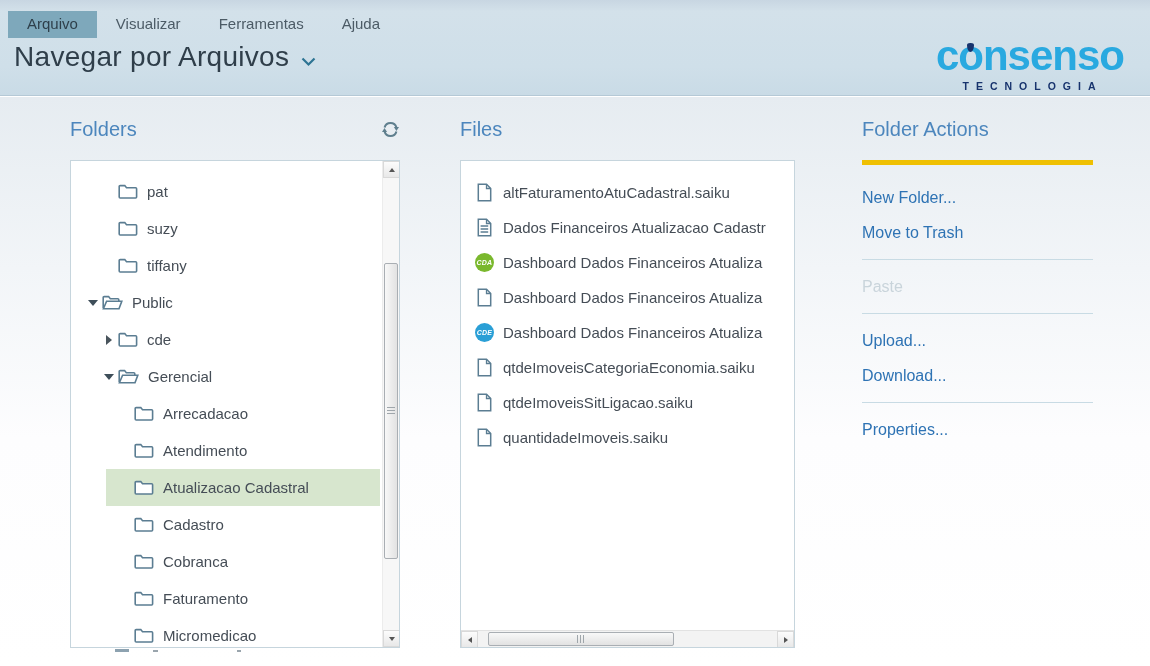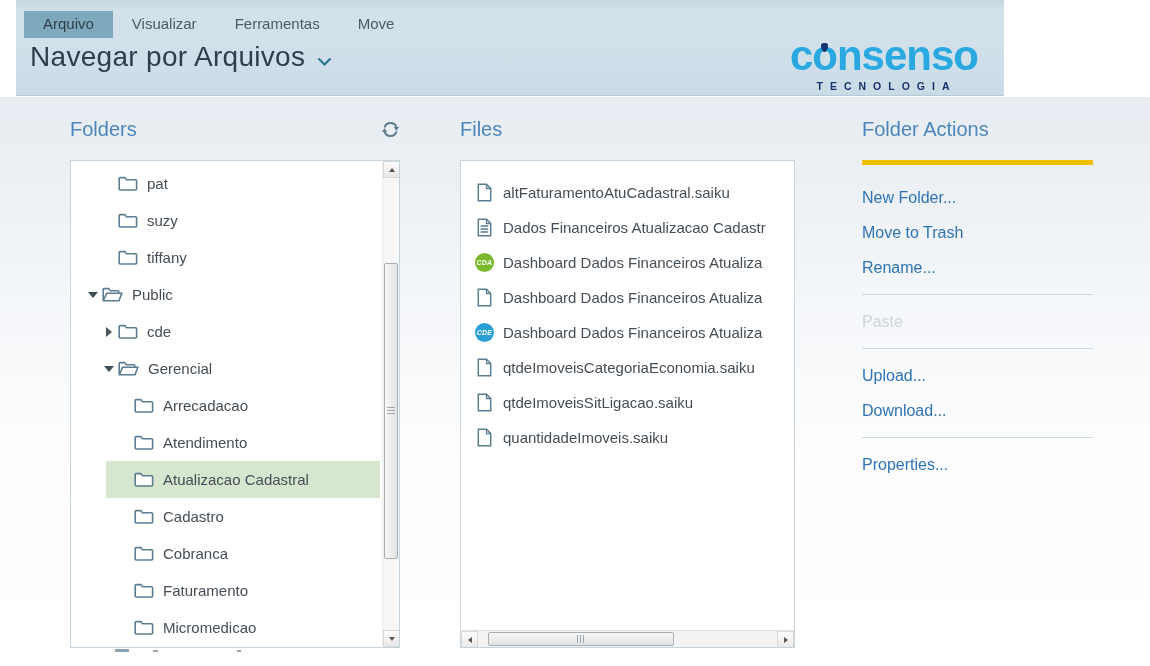--- a/index.html
+++ b/index.html
@@ -4,21 +4,21 @@
 <style>
   * { box-sizing: border-box; }
   html,body { margin:0; padding:0; }
   body {
     width:1150px; height:666px; overflow:hidden; position:relative;
     font-family:"Liberation Sans", sans-serif; background:#ffffff;
   }
 
   
   .header {
-    position:absolute; top:0; left:16px; width:988px; height:96px;
+    position:absolute; top:0; left:0; width:1150px; height:96px;
     background:linear-gradient(180deg,#c8d6e2 0%,#d3e1ea 12%,#cfdfe9 70%,#c9dbe6 100%);
     border-bottom:1px solid #b5c9d6;
   }
   .menubar { display:flex; padding:11px 0 0 8px; }
   .menu-item {
     padding:4px 19px 6px; font-size:15px; color:#4c5b66; cursor:pointer; white-space:nowrap;
   }
   .menu-item.active { background:#7ea8bb; color:#2e3f4a; }
   .title-row { display:flex; align-items:center; margin:3px 0 0 14px; }
   .page-title { font-size:28px; color:#2f3e4a; letter-spacing:0.3px; }
@@ -51,21 +51,21 @@
 
   .panel-title-row { display:flex; align-items:center; justify-content:space-between; margin-top:20px; height:24px; }
   .panel-title { font-size:20px; color:#4c86bd; font-weight:400; }
   .refresh-btn { cursor:pointer; display:flex; align-items:center; }
 
   .box { background:#fff; border:1px solid #c6d5dd; }
   .tree-box  { position:relative; margin-top:19px; height:488px; overflow:hidden; }
   .files-box { position:relative; margin-top:19px; height:488px; overflow:hidden; }
 
   
-  .tree-rows { padding-top:4px; }
+  .tree-rows { padding-top:12px; }
   .tree-row { height:37px; display:flex; align-items:center; font-size:15px; color:#454d56; cursor:pointer; white-space:nowrap; }
   .tree-row.selected { background:#d7e6ce; }
   .arrow-slot { width:14px; display:flex; justify-content:center; flex:none; }
   .tri-down { width:0; height:0; border-left:5px solid transparent; border-right:5px solid transparent; border-top:6px solid #3e4e59; }
   .tri-right { width:0; height:0; border-top:5px solid transparent; border-bottom:5px solid transparent; border-left:6px solid #49545c; }
   .tree-ico { margin:0 9px 0 2px; display:flex; flex:none; }
 
   
   .file-rows { padding-top:14px; }
   .file-row { height:35px; display:flex; align-items:center; padding-left:13px; font-size:15px; color:#454d56; cursor:pointer; white-space:nowrap; overflow:hidden; }
@@ -109,21 +109,21 @@
   .action-divider { height:1px; background:#c8dbe4; margin:9px 0; }
 </style>
 </head>
 <body>
 
 <div class="header">
   <div class="menubar">
       <div class="menu-item active" style="background: rgb(126, 168, 187);">Arquivo</div>
       <div class="menu-item">Visualizar</div>
       <div class="menu-item">Ferramentas</div>
-      <div class="menu-item">Move</div>
+      <div class="menu-item">Ajuda</div>
     </div>
   <div class="title-row">
     <span class="page-title">Navegar por Arquivos</span>
     <svg class="title-chevron" width="15" height="10" viewBox="0 0 15 10">
       <polyline points="1.5,1.5 7.5,7.5 13.5,1.5" fill="none" stroke="#2d7493" stroke-width="2.2"></polyline>
     </svg>
   </div>
   <div class="logo">
     <div class="logo-main">c<span class="logo-o">o</span>nsenso</div>
     <div class="logo-sub">TECNOLOGIA</div>
@@ -375,21 +375,20 @@
   </div>
 
   <div class="panel panel-actions">
     <div class="panel-title-row">
       <span class="panel-title">Folder Actions</span>
     </div>
     <div class="yellow-bar" style="background: rgb(239, 192, 2);"></div>
     <div class="actions-list">
         <div class="action-link" style="color: rgb(46, 115, 180);">New Folder...</div>
         <div class="action-link" style="color: rgb(46, 115, 180);">Move to Trash</div>
-        <div class="action-link" style="color: rgb(46, 115, 180);">Rename...</div>
         <div class="action-divider"></div>
         <div class="action-link disabled">Paste</div>
         <div class="action-divider"></div>
         <div class="action-link" style="color: rgb(46, 115, 180);">Upload...</div>
         <div class="action-link" style="color: rgb(46, 115, 180);">Download...</div>
         <div class="action-divider"></div>
         <div class="action-link" style="color: rgb(46, 115, 180);">Properties...</div>
       </div>
   </div>
 

